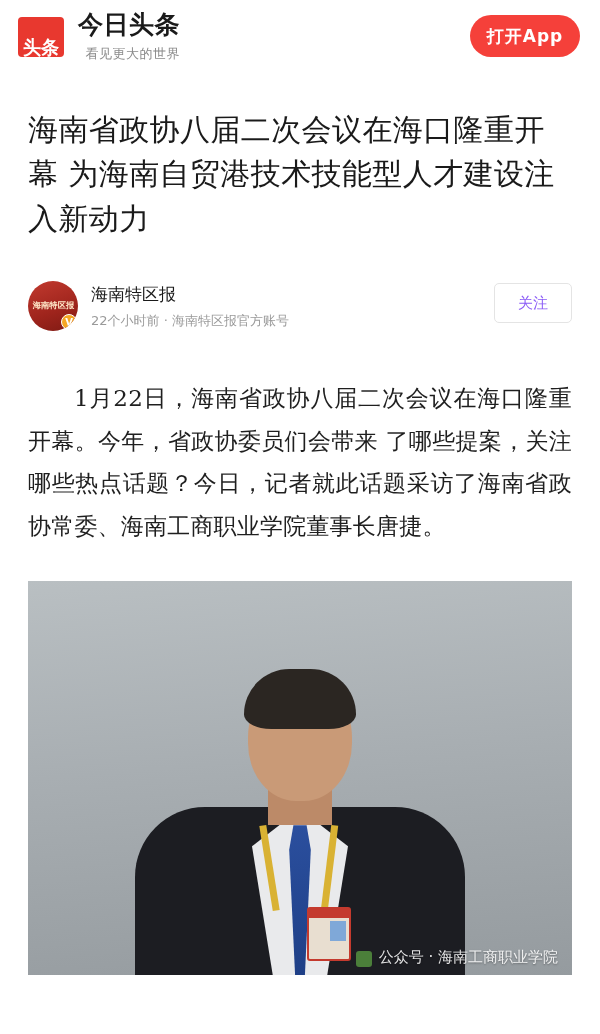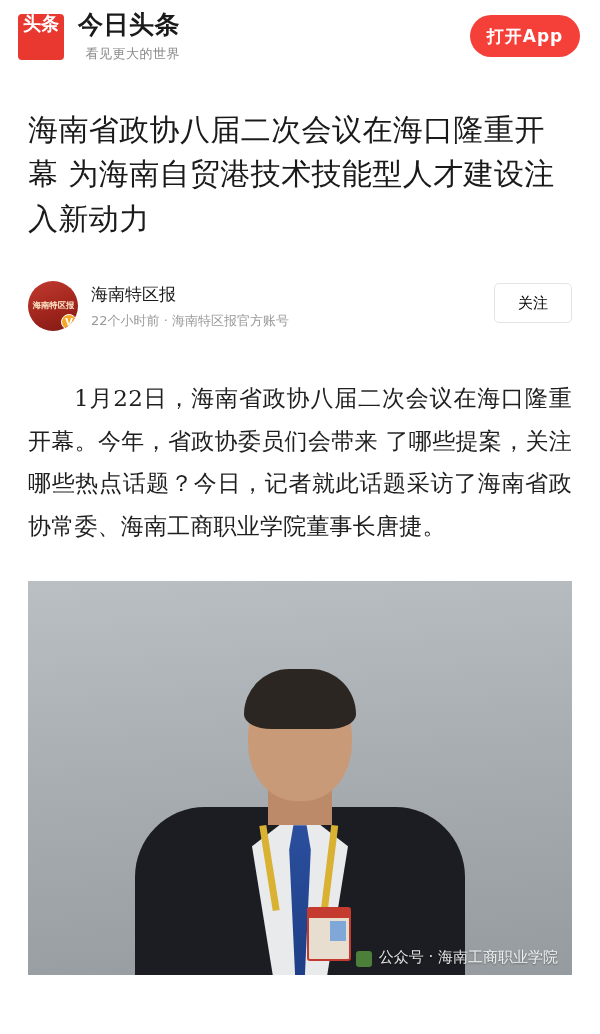--- a/index.html
+++ b/index.html
@@ -26,25 +26,25 @@
     height: 74px;
     display: flex;
     align-items: center;
     padding: 0 18px;
     box-sizing: border-box;
     background: #ffffff;
     position: relative;
   }
   .logo-badge {
     width: 46px;
-    height: 46px;
+    height: 40px;
     background: #e8382f;
     border-radius: 4px;
     display: flex;
-    align-items: flex-start;
+    align-items: flex-end;
     justify-content: center;
     flex: none;
   }
   .logo-badge span {
     color: #ffffff;
     font-size: 19px;
     font-weight: bold;
     line-height: 1.0;
     letter-spacing: 0px;
     text-align: center;
@@ -173,21 +173,21 @@
   }
   .follow-btn {
     position: absolute;
     right: 0;
     top: 6px;
     width: 78px;
     height: 40px;
     border: 1px solid #e4e4e4;
     border-radius: 5px;
     background: #ffffff;
-    color: #000000;
+    color: #8b5cf6;
     font-size: 15px;
     cursor: pointer;
     font-family: "DejaVu Sans", sans-serif;
   }
 
   
   .body-text {
     margin-top: 42px;
     font-size: 23px;
     line-height: 1.85;

